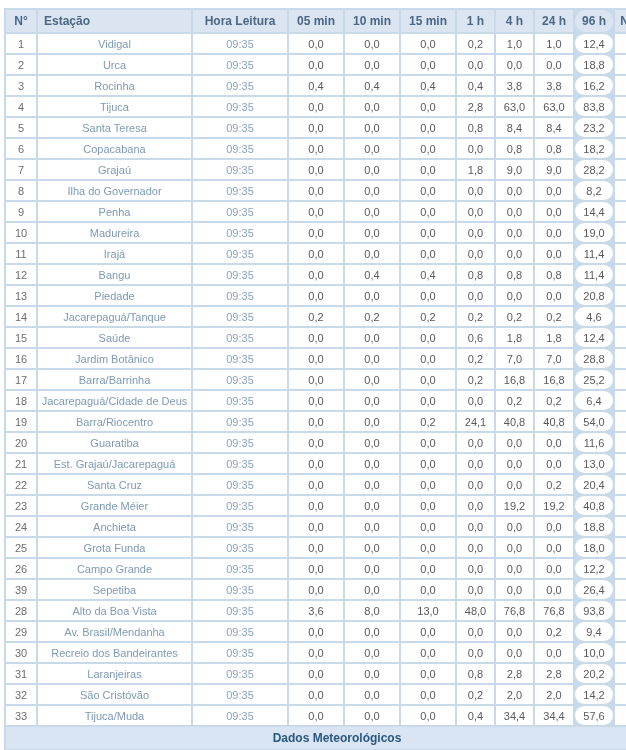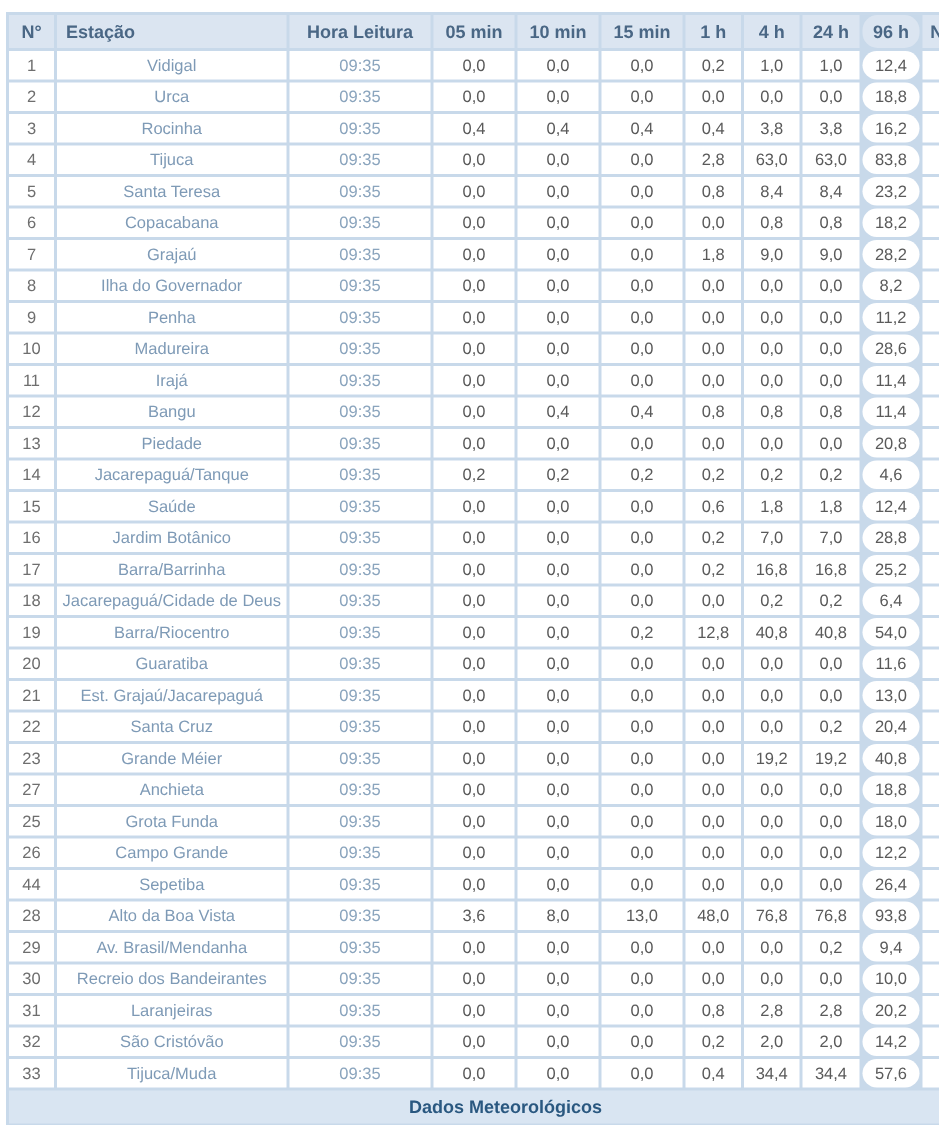--- a/index.html
+++ b/index.html
@@ -199,34 +199,34 @@
         <tr>
           <td class="num-cell c0">9</td>
           <td class="station-cell c1">Penha</td>
           <td class="time-cell c2">09:35</td>
           <td class="value-cell c3">0,0</td>
           <td class="value-cell c4">0,0</td>
           <td class="value-cell c5">0,0</td>
           <td class="value-cell c6">0,0</td>
           <td class="value-cell c7">0,0</td>
           <td class="value-cell c8">0,0</td>
-          <td class="value-cell c9">11,2</td>
+          <td class="value-cell c9">14,4</td>
           <td class="value-cell c10">14,4</td>
         </tr>
         <tr>
           <td class="num-cell c0">10</td>
           <td class="station-cell c1">Madureira</td>
           <td class="time-cell c2">09:35</td>
           <td class="value-cell c3">0,0</td>
           <td class="value-cell c4">0,0</td>
           <td class="value-cell c5">0,0</td>
           <td class="value-cell c6">0,0</td>
           <td class="value-cell c7">0,0</td>
           <td class="value-cell c8">0,0</td>
-          <td class="value-cell c9">28,6</td>
+          <td class="value-cell c9">19,0</td>
           <td class="value-cell c10">19,0</td>
         </tr>
         <tr>
           <td class="num-cell c0">11</td>
           <td class="station-cell c1">Irajá</td>
           <td class="time-cell c2">09:35</td>
           <td class="value-cell c3">0,0</td>
           <td class="value-cell c4">0,0</td>
           <td class="value-cell c5">0,0</td>
           <td class="value-cell c6">0,0</td>
@@ -326,21 +326,21 @@
           <td class="value-cell c9">6,4</td>
           <td class="value-cell c10">6,4</td>
         </tr>
         <tr>
           <td class="num-cell c0">19</td>
           <td class="station-cell c1">Barra/Riocentro</td>
           <td class="time-cell c2">09:35</td>
           <td class="value-cell c3">0,0</td>
           <td class="value-cell c4">0,0</td>
           <td class="value-cell c5">0,2</td>
-          <td class="value-cell c6">12,8</td>
+          <td class="value-cell c6">24,1</td>
           <td class="value-cell c7">40,8</td>
           <td class="value-cell c8">40,8</td>
           <td class="value-cell c9">54,0</td>
           <td class="value-cell c10">54,0</td>
         </tr>
         <tr>
           <td class="num-cell c0">20</td>
           <td class="station-cell c1">Guaratiba</td>
           <td class="time-cell c2">09:35</td>
           <td class="value-cell c3">0,0</td>
@@ -385,21 +385,21 @@
           <td class="value-cell c3">0,0</td>
           <td class="value-cell c4">0,0</td>
           <td class="value-cell c5">0,0</td>
           <td class="value-cell c6">0,0</td>
           <td class="value-cell c7">19,2</td>
           <td class="value-cell c8">19,2</td>
           <td class="value-cell c9">40,8</td>
           <td class="value-cell c10">40,8</td>
         </tr>
         <tr>
-          <td class="num-cell c0">27</td>
+          <td class="num-cell c0">24</td>
           <td class="station-cell c1">Anchieta</td>
           <td class="time-cell c2">09:35</td>
           <td class="value-cell c3">0,0</td>
           <td class="value-cell c4">0,0</td>
           <td class="value-cell c5">0,0</td>
           <td class="value-cell c6">0,0</td>
           <td class="value-cell c7">0,0</td>
           <td class="value-cell c8">0,0</td>
           <td class="value-cell c9">18,8</td>
           <td class="value-cell c10">18,8</td>
@@ -424,21 +424,21 @@
           <td class="value-cell c3">0,0</td>
           <td class="value-cell c4">0,0</td>
           <td class="value-cell c5">0,0</td>
           <td class="value-cell c6">0,0</td>
           <td class="value-cell c7">0,0</td>
           <td class="value-cell c8">0,0</td>
           <td class="value-cell c9">12,2</td>
           <td class="value-cell c10">12,2</td>
         </tr>
         <tr>
-          <td class="num-cell c0">44</td>
+          <td class="num-cell c0">39</td>
           <td class="station-cell c1">Sepetiba</td>
           <td class="time-cell c2">09:35</td>
           <td class="value-cell c3">0,0</td>
           <td class="value-cell c4">0,0</td>
           <td class="value-cell c5">0,0</td>
           <td class="value-cell c6">0,0</td>
           <td class="value-cell c7">0,0</td>
           <td class="value-cell c8">0,0</td>
           <td class="value-cell c9">26,4</td>
           <td class="value-cell c10">26,4</td>

